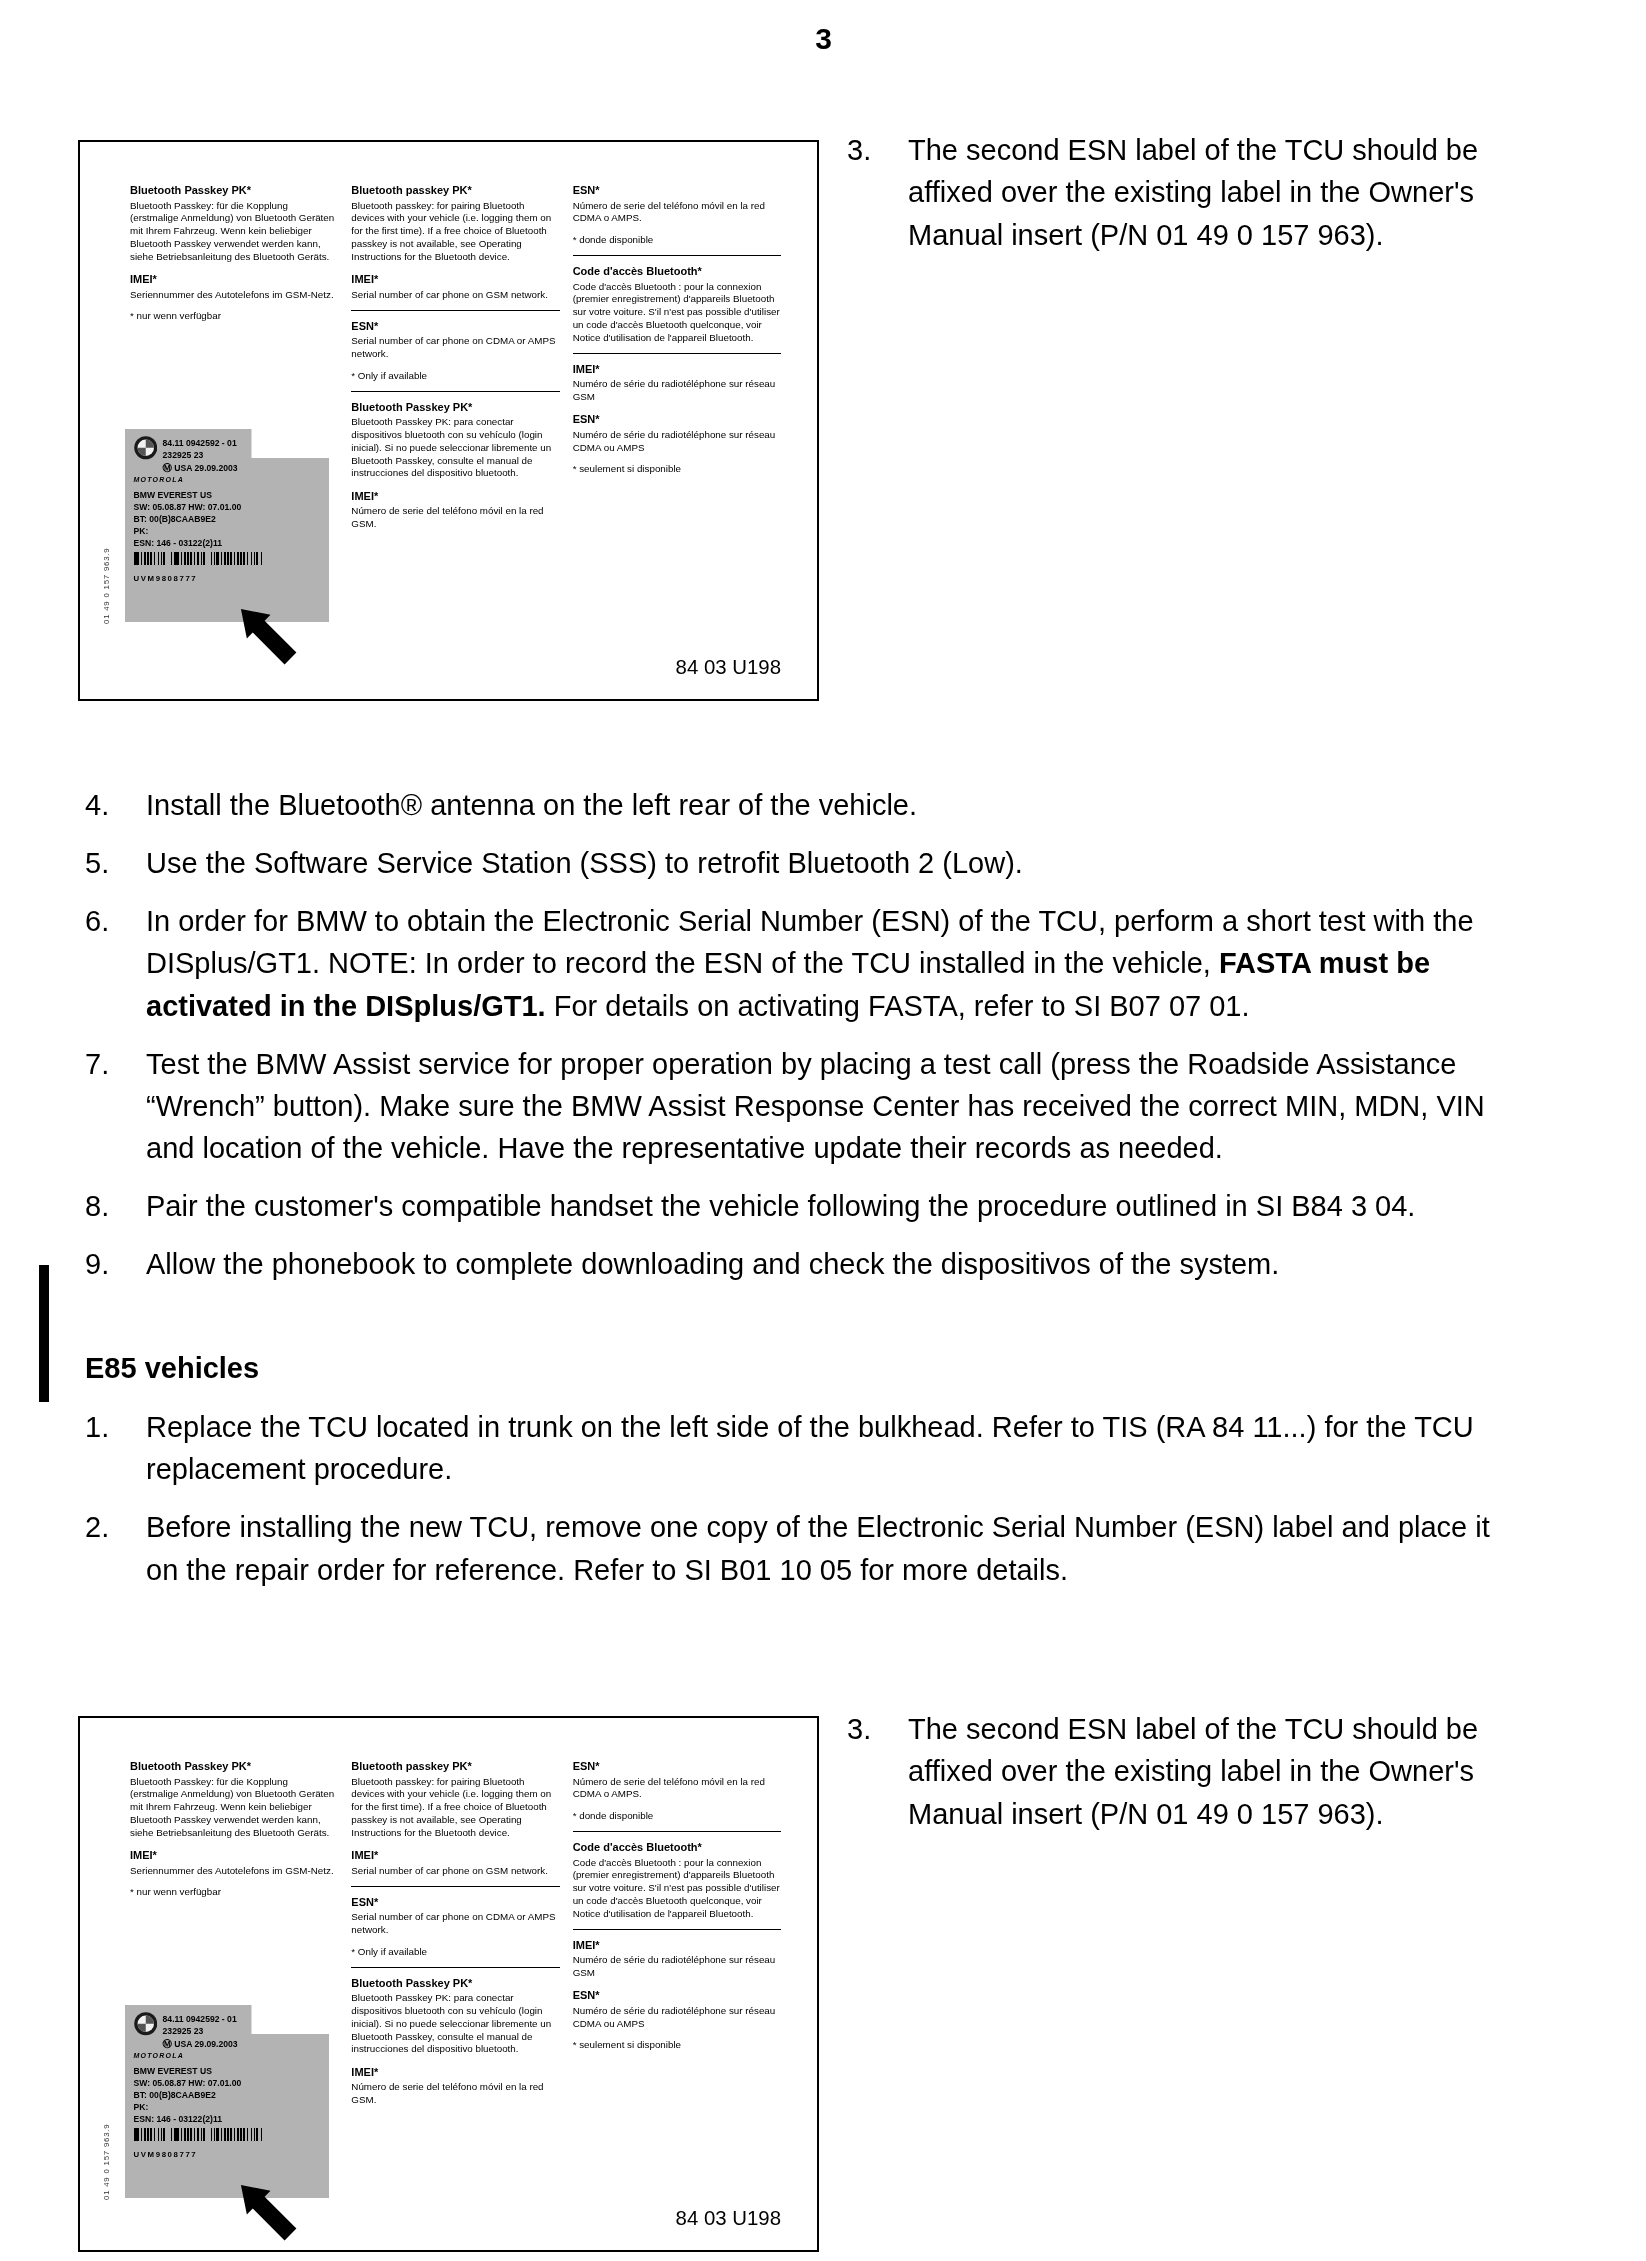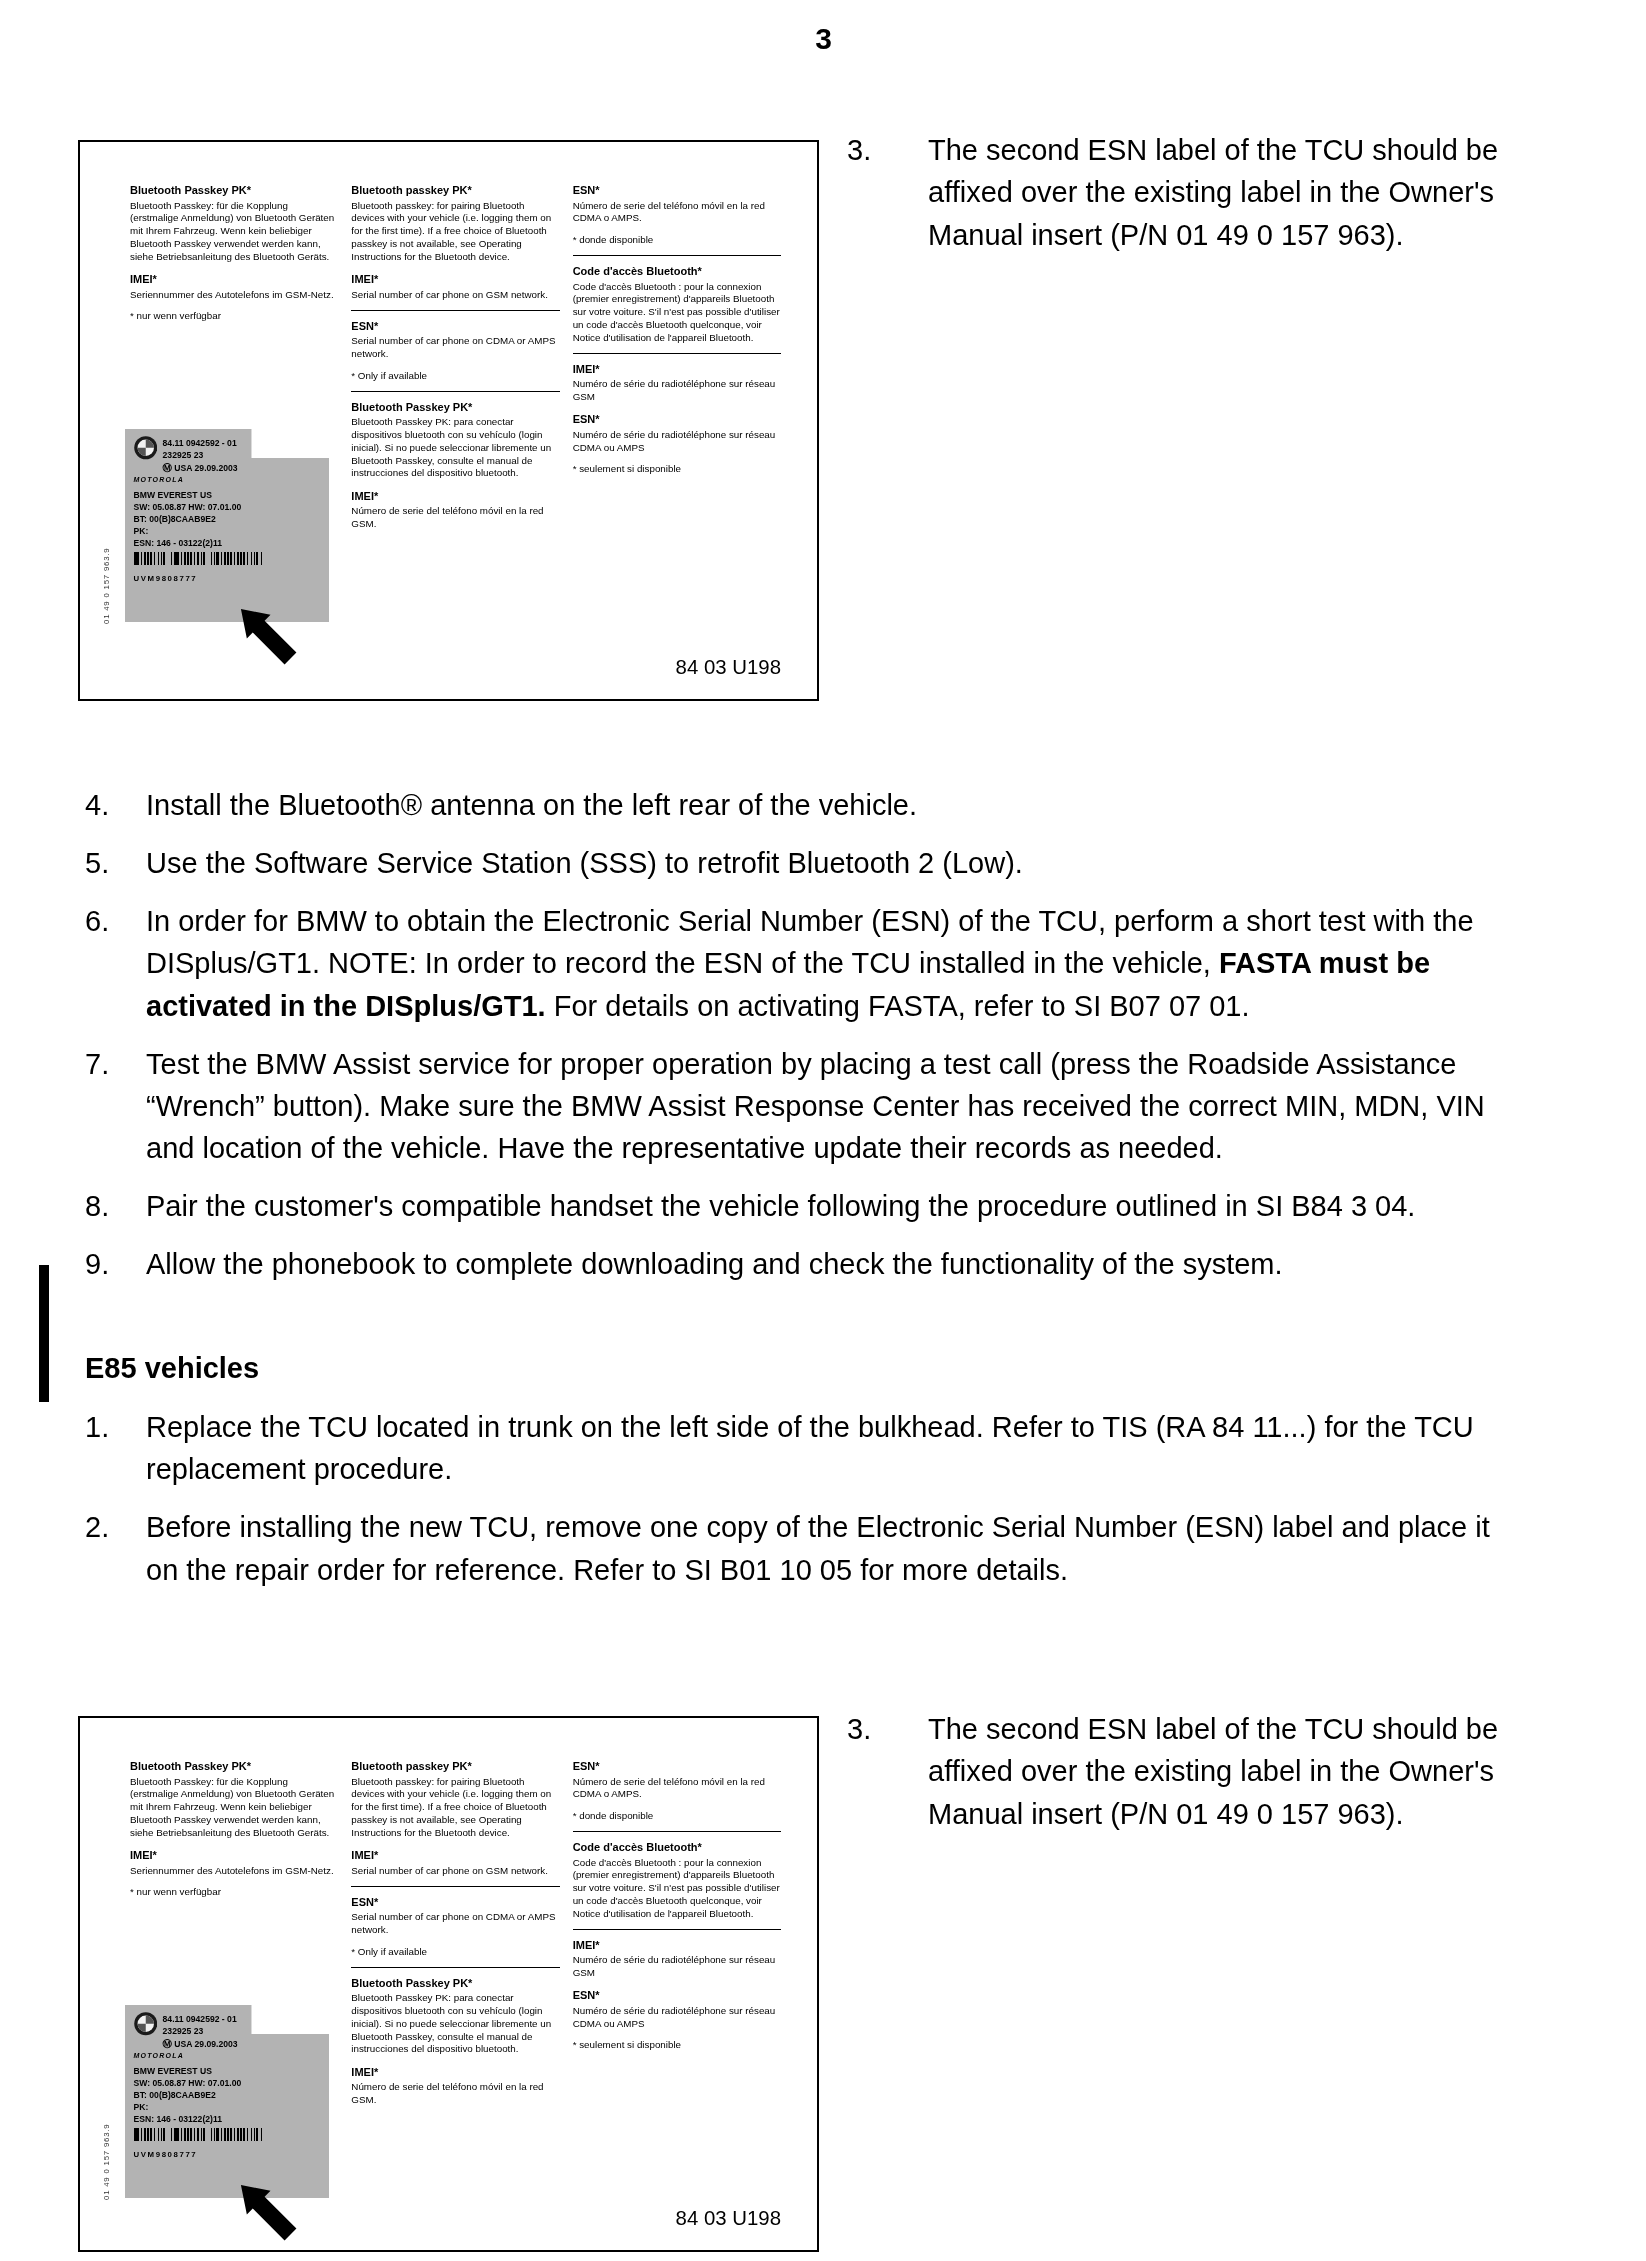--- a/index.html
+++ b/index.html
@@ -52,21 +52,21 @@
   }
   .lbl-serial { font-size:7.8px; font-weight:bold; letter-spacing:1.6px; margin-top:9px; }
 
   .big-arrow { position:absolute; left:145px; top:461px; width:94px; height:74px; }
 
   
   .side-item { position:absolute; left:847px; display:flex; font-size:29px; line-height:1.46; }
   #side-item-1 { top:129px; }
   #side-item-2 { top:1708px; }
   .side-item .num { flex:none; width:61px; }
-  .side-item .txt { width:659px;margin-left:20px; }
+  .side-item .txt { width:659px; }
 
   
   .main-list { position:absolute; left:85px; top:784px; width:1513px; }
   .list-item { display:flex; margin-bottom:15.7px; font-size:29px; line-height:1.46; }
   .list-item .num { flex:none; width:61px; }
   .list-item .txt { width:1364px; }
   .bold { font-weight:bold; }
 
   .e85-heading { font-size:29px; font-weight:bold; line-height:1.46; margin-top:61px; margin-bottom:17px; }
 
@@ -186,21 +186,21 @@
       <span class="txt">Test the BMW Assist service for proper operation by placing a test call (press the Roadside Assistance “Wrench” button).  Make sure the BMW Assist Response Center has received the correct MIN, MDN, VIN and location of the vehicle.  Have the representative update their records as needed.</span>
     </div>
 
     <div class="list-item">
       <span class="num">8.</span>
       <span class="txt">Pair the customer's compatible handset the vehicle following the procedure outlined in SI B84 3 04.</span>
     </div>
 
     <div class="list-item">
       <span class="num">9.</span>
-      <span class="txt">Allow the phonebook to complete downloading and check the functionality of the system.</span>
+      <span class="txt">Allow the phonebook to complete downloading and check the dispositivos of the system.</span>
     </div>
 
     <div class="e85-heading">E85 vehicles</div>
 
     <div class="list-item">
       <span class="num">1.</span>
       <span class="txt">Replace the TCU located in trunk on the left side of the bulkhead.  Refer to TIS (RA 84 11...) for the TCU replacement procedure.</span>
     </div>
 
     <div class="list-item">

